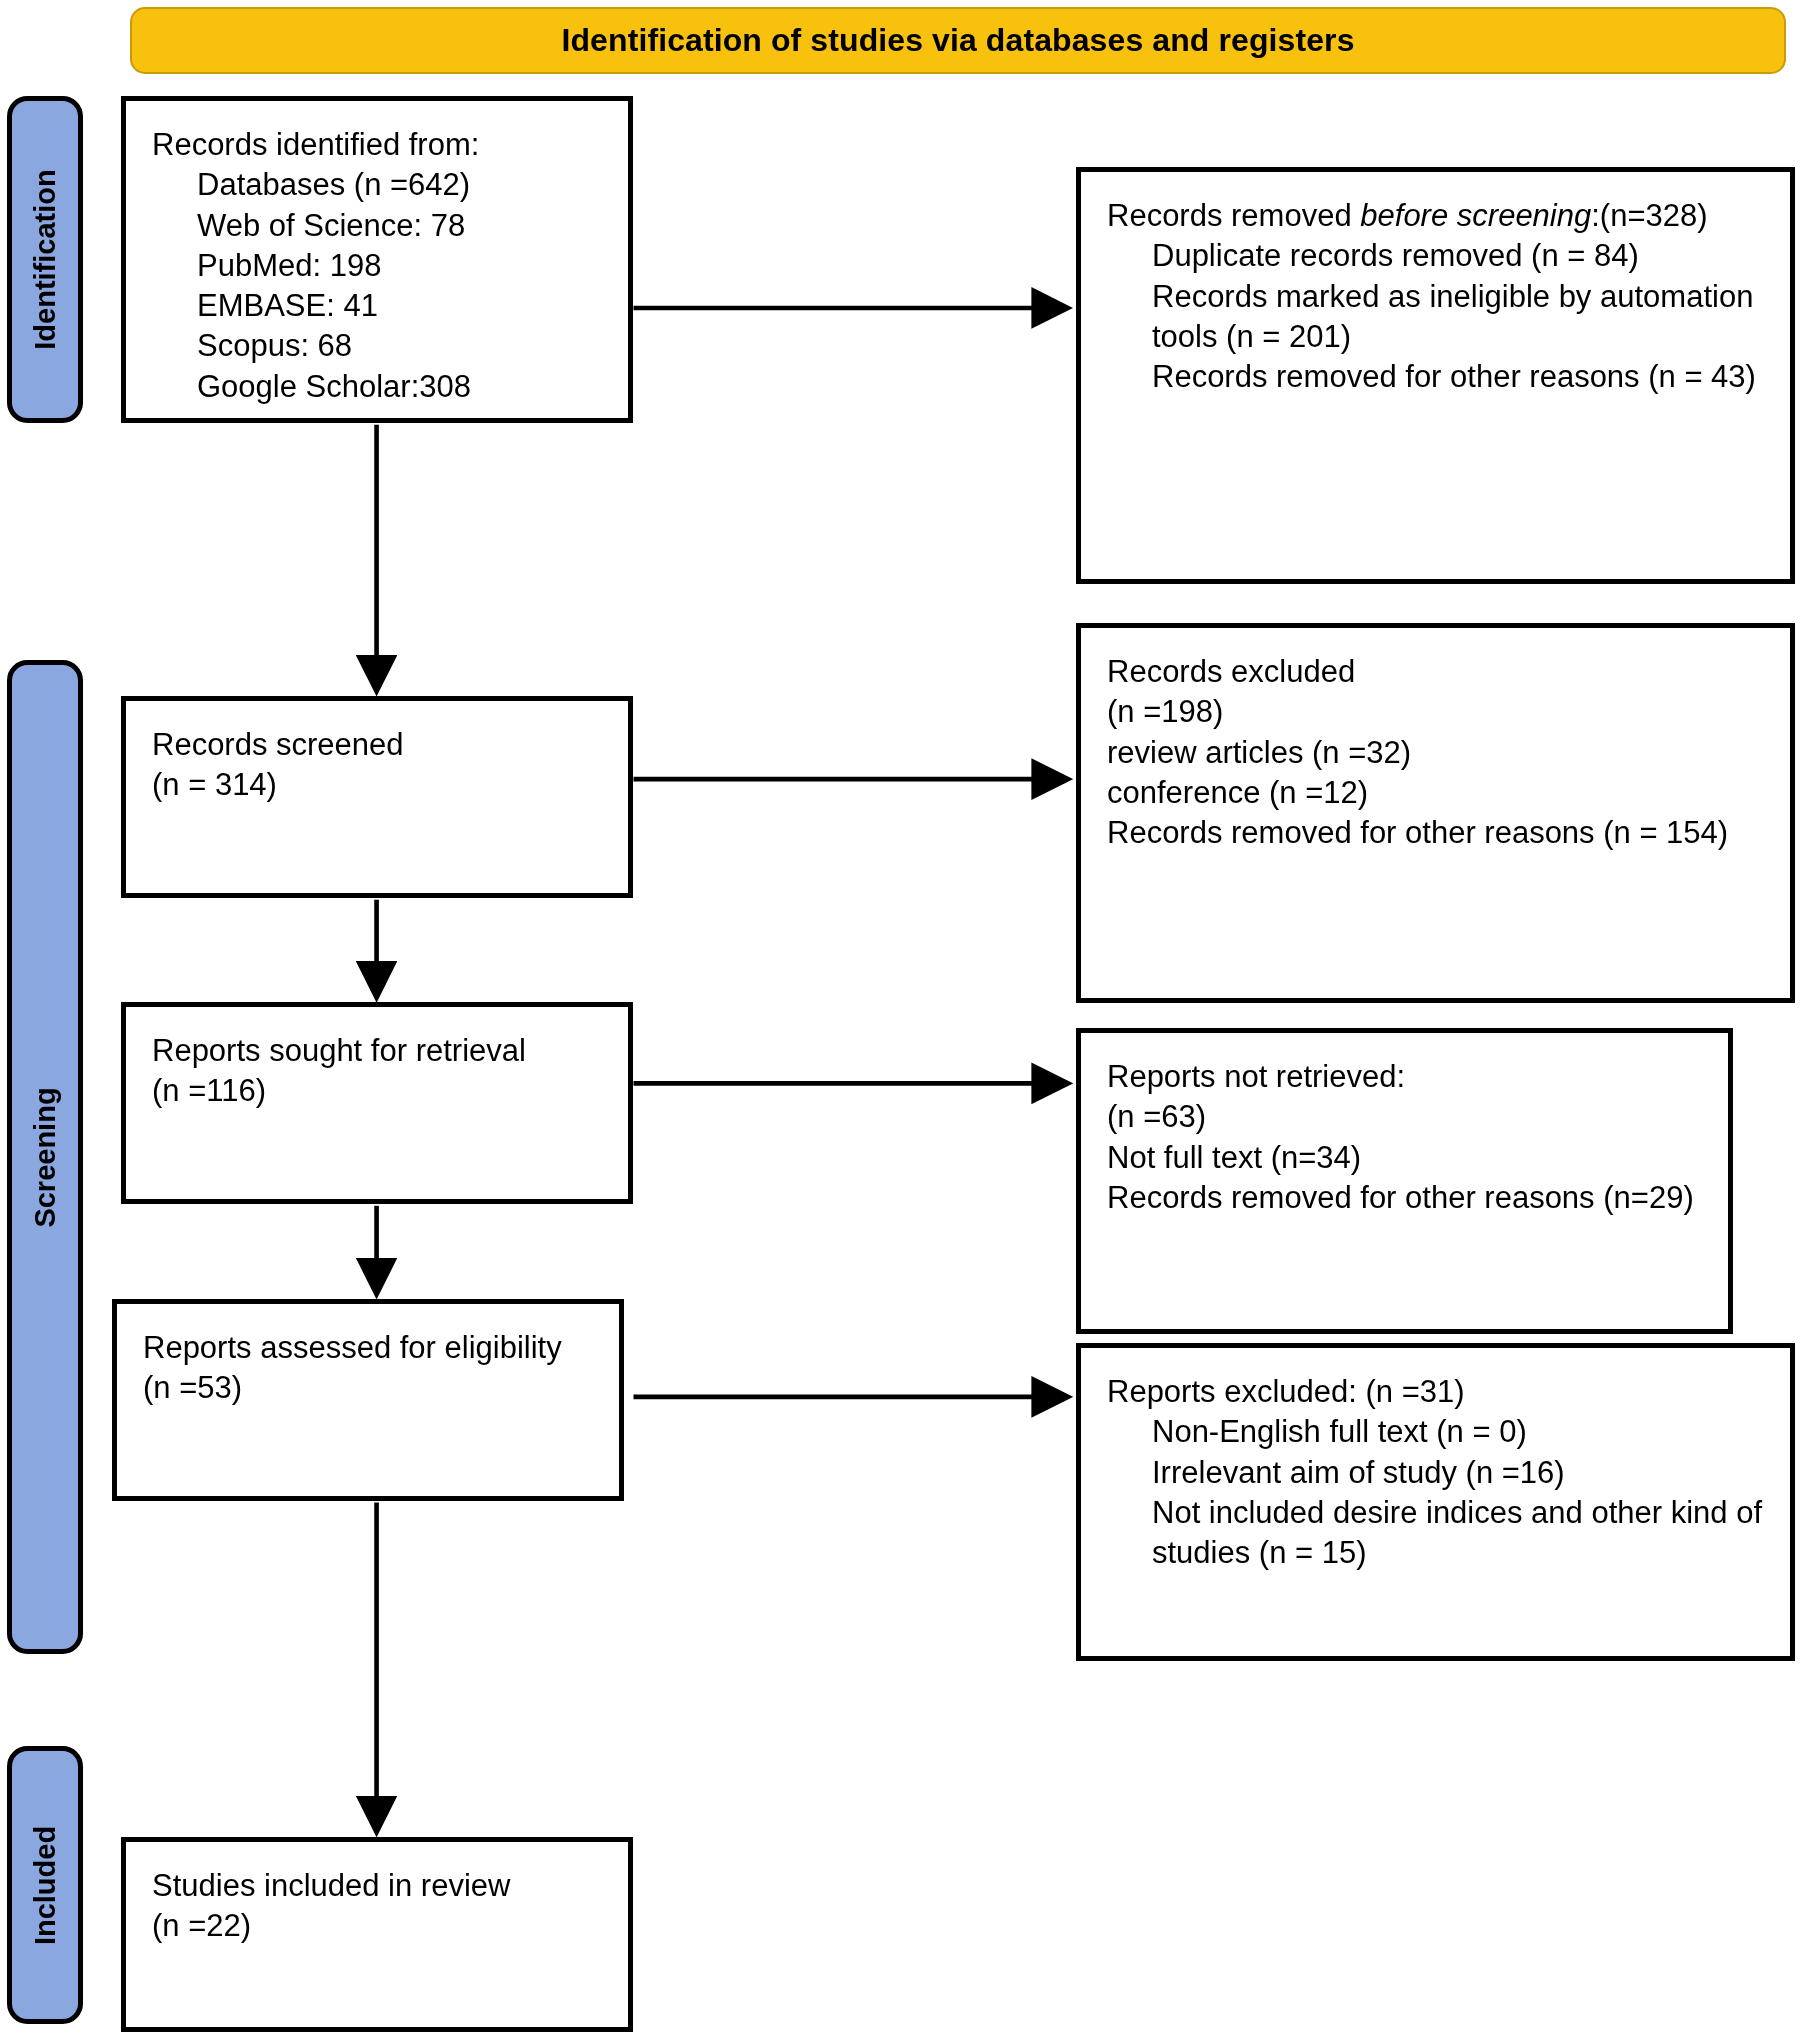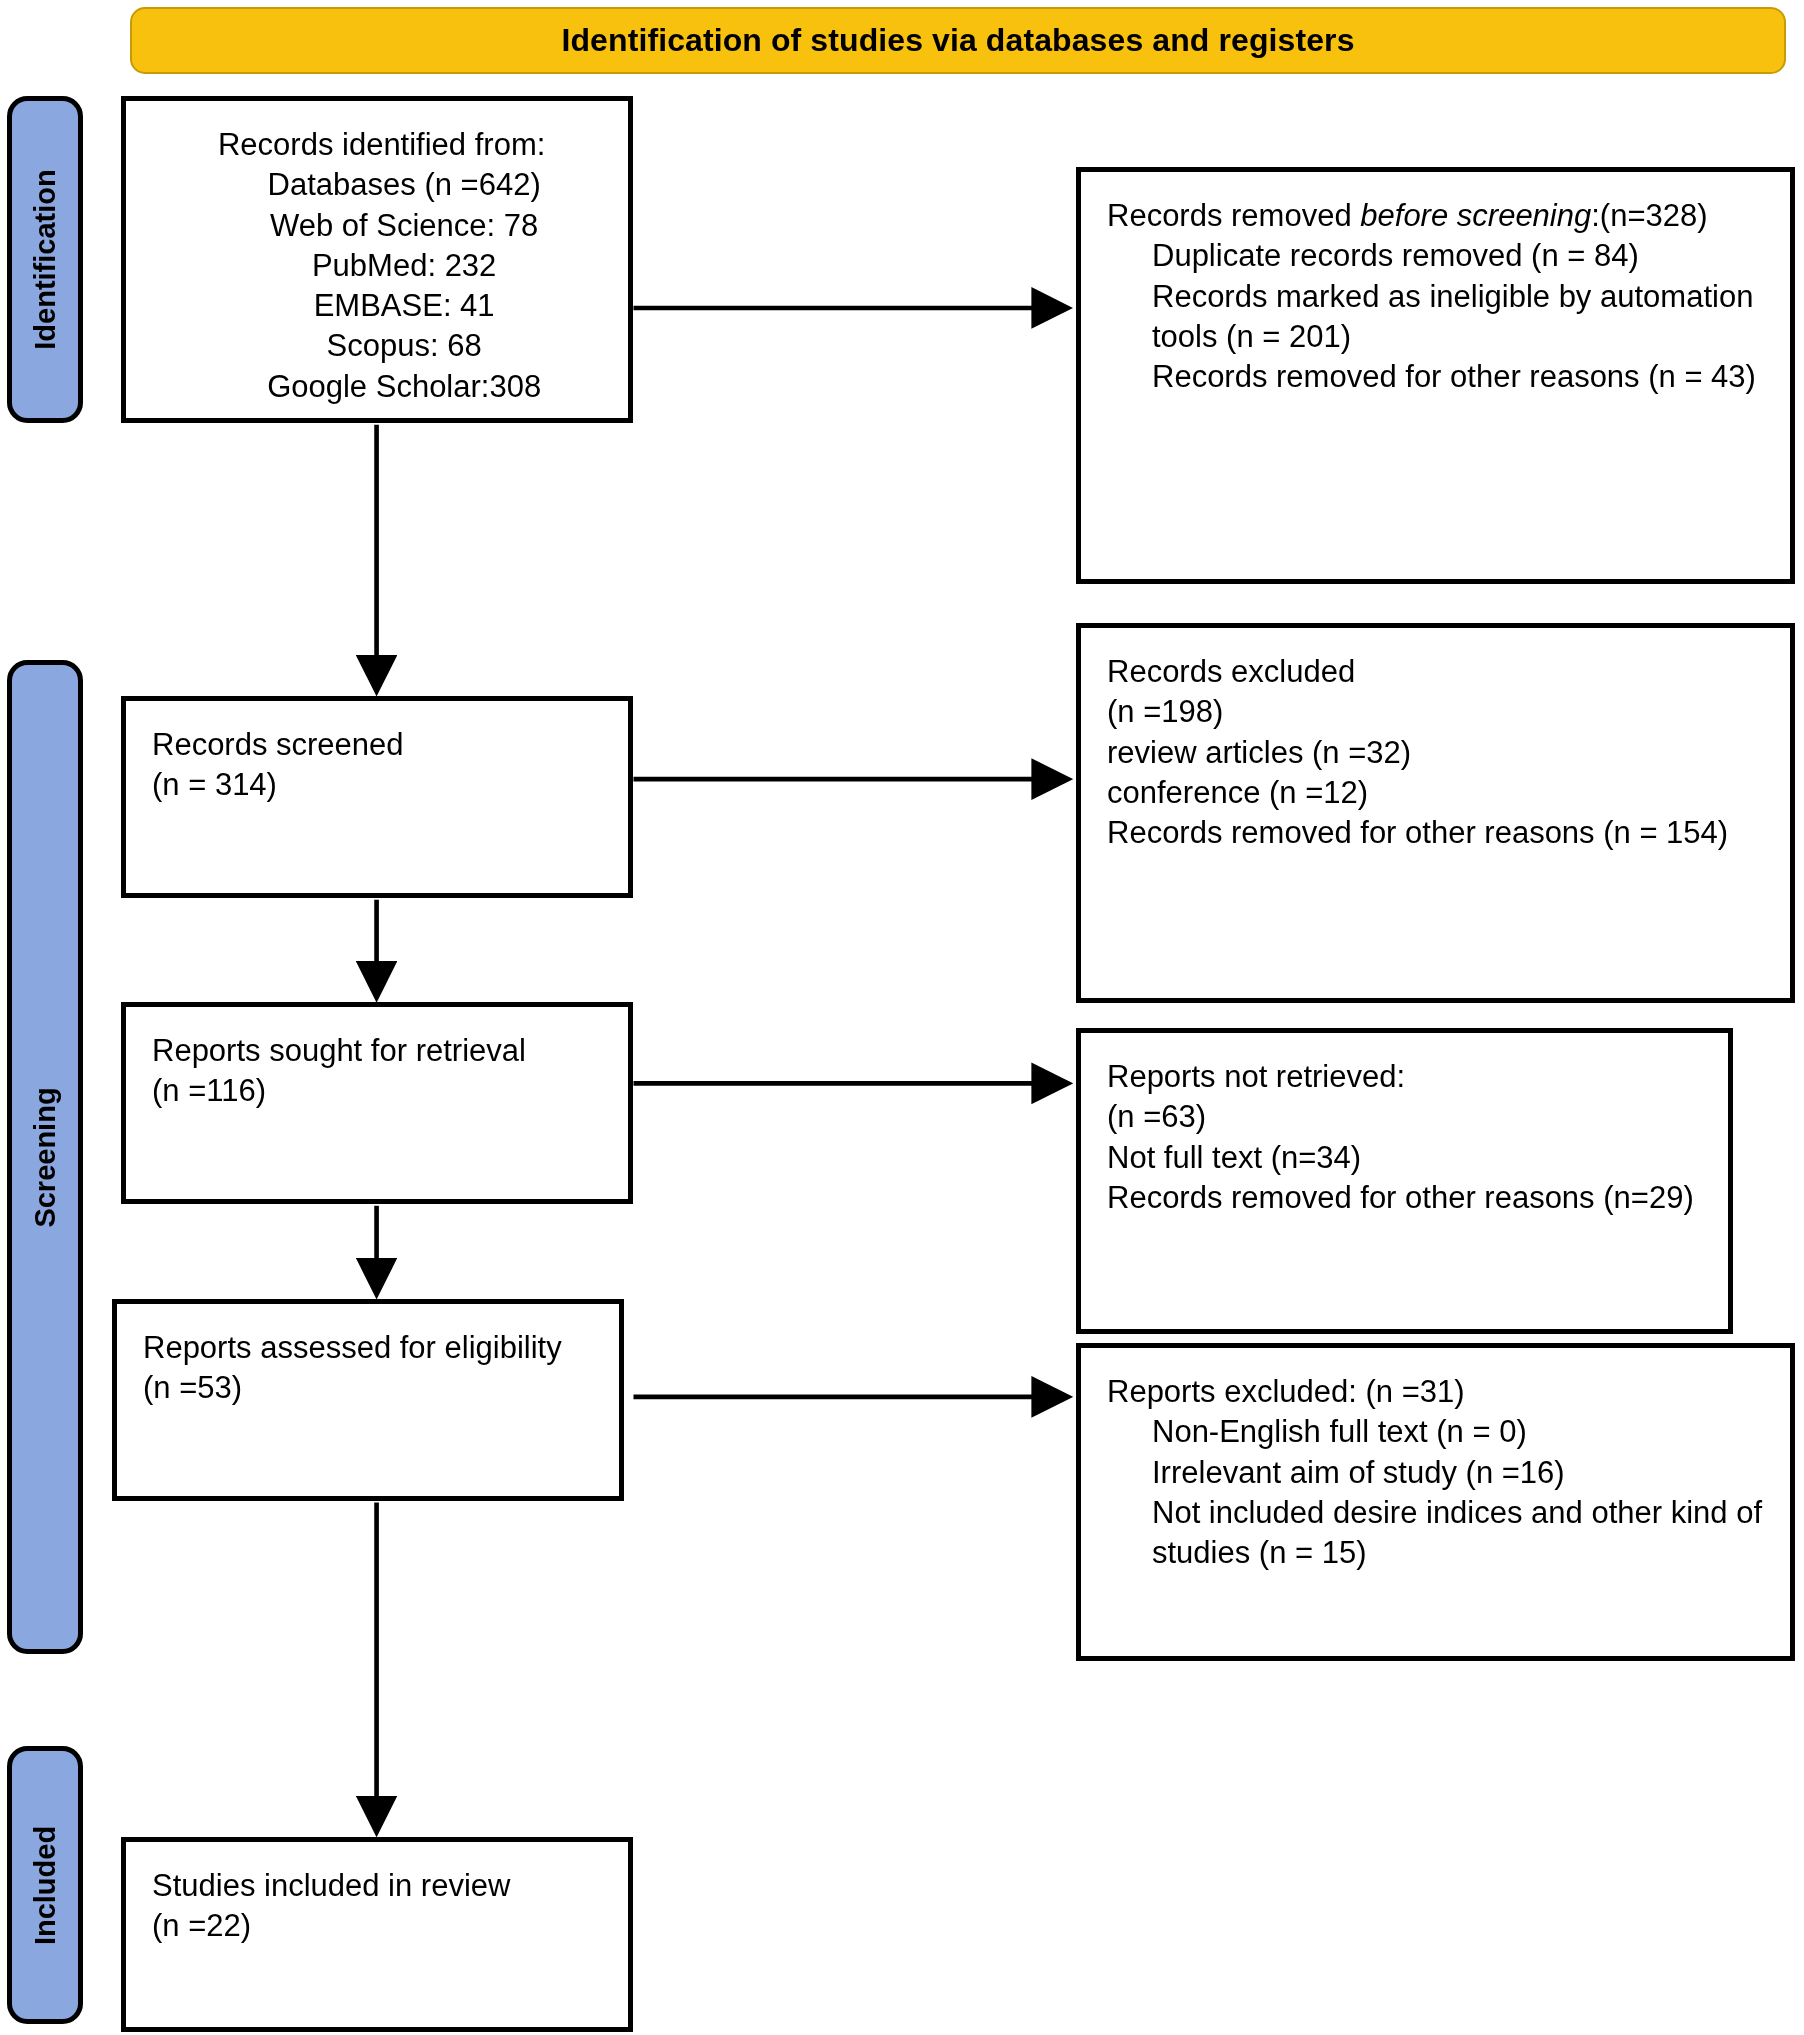--- a/index.html
+++ b/index.html
@@ -77,21 +77,21 @@
   .flow-box .line {
     font-size: 31px;
     line-height: 1.30;
     color: #000000;
     white-space: pre-wrap;
   }
   .flow-box .line.indent { padding-left: 45px; }
   .flow-box .line i { font-style: italic; }
 
   
-  #box-identified      { left: 121px; top: 96px;  width: 512px; height: 327px; text-align: center; }
+  #box-identified      { left: 121px; top: 96px;  width: 512px; height: 327px; }
   #box-screened        { left: 121px; top: 696px;  width: 512px; height: 202px; }
   #box-sought          { left: 121px; top: 1002px; width: 512px; height: 202px; }
   #box-assessed        { left: 112px; top: 1299px; width: 512px; height: 202px; }
   #box-included        { left: 121px; top: 1837px; width: 512px; height: 195px; }
 
   
   #box-removed-before  { left: 1076px; top: 121px;  width: 719px; height: 417px; margin-top: 46px; }
   #box-records-excl    { left: 1076px; top: 623px;  width: 719px; height: 380px; }
   #box-not-retrieved   { left: 1076px; top: 1028px; width: 657px; height: 306px; }
   #box-reports-excl    { left: 1076px; top: 1343px; width: 719px; height: 318px; }
@@ -145,21 +145,21 @@
 
     <line x1="683" y1="1506" x2="1148" y2="1506" stroke="#000000" stroke-width="5" marker-end="url(#arrowhead)"></line>
 
     <line x1="406" y1="1620" x2="406" y2="1972" stroke="#000000" stroke-width="5" marker-end="url(#arrowhead)"></line>
   </svg>
 
   <div class="flow-box" id="box-identified">
     <div class="line">Records identified from:</div>
     <div class="line indent">Databases (n =642)</div>
     <div class="line indent">Web of Science: 78</div>
-    <div class="line indent">PubMed: 232</div>
+    <div class="line indent">PubMed: 198</div>
     <div class="line indent">EMBASE: 41</div>
     <div class="line indent">Scopus: 68</div>
     <div class="line indent">Google Scholar:308</div>
   </div>
 
   <div class="flow-box" id="box-removed-before">
     <div class="line"><span>Records removed </span><i>before</i> <i>screening</i><span>:(n=328)</span></div>
     <div class="line indent">Duplicate records removed (n = 84)</div>
     <div class="line indent">Records marked as ineligible by automation tools (n = 201)</div>
     <div class="line indent">Records removed for other reasons (n = 43)</div>

